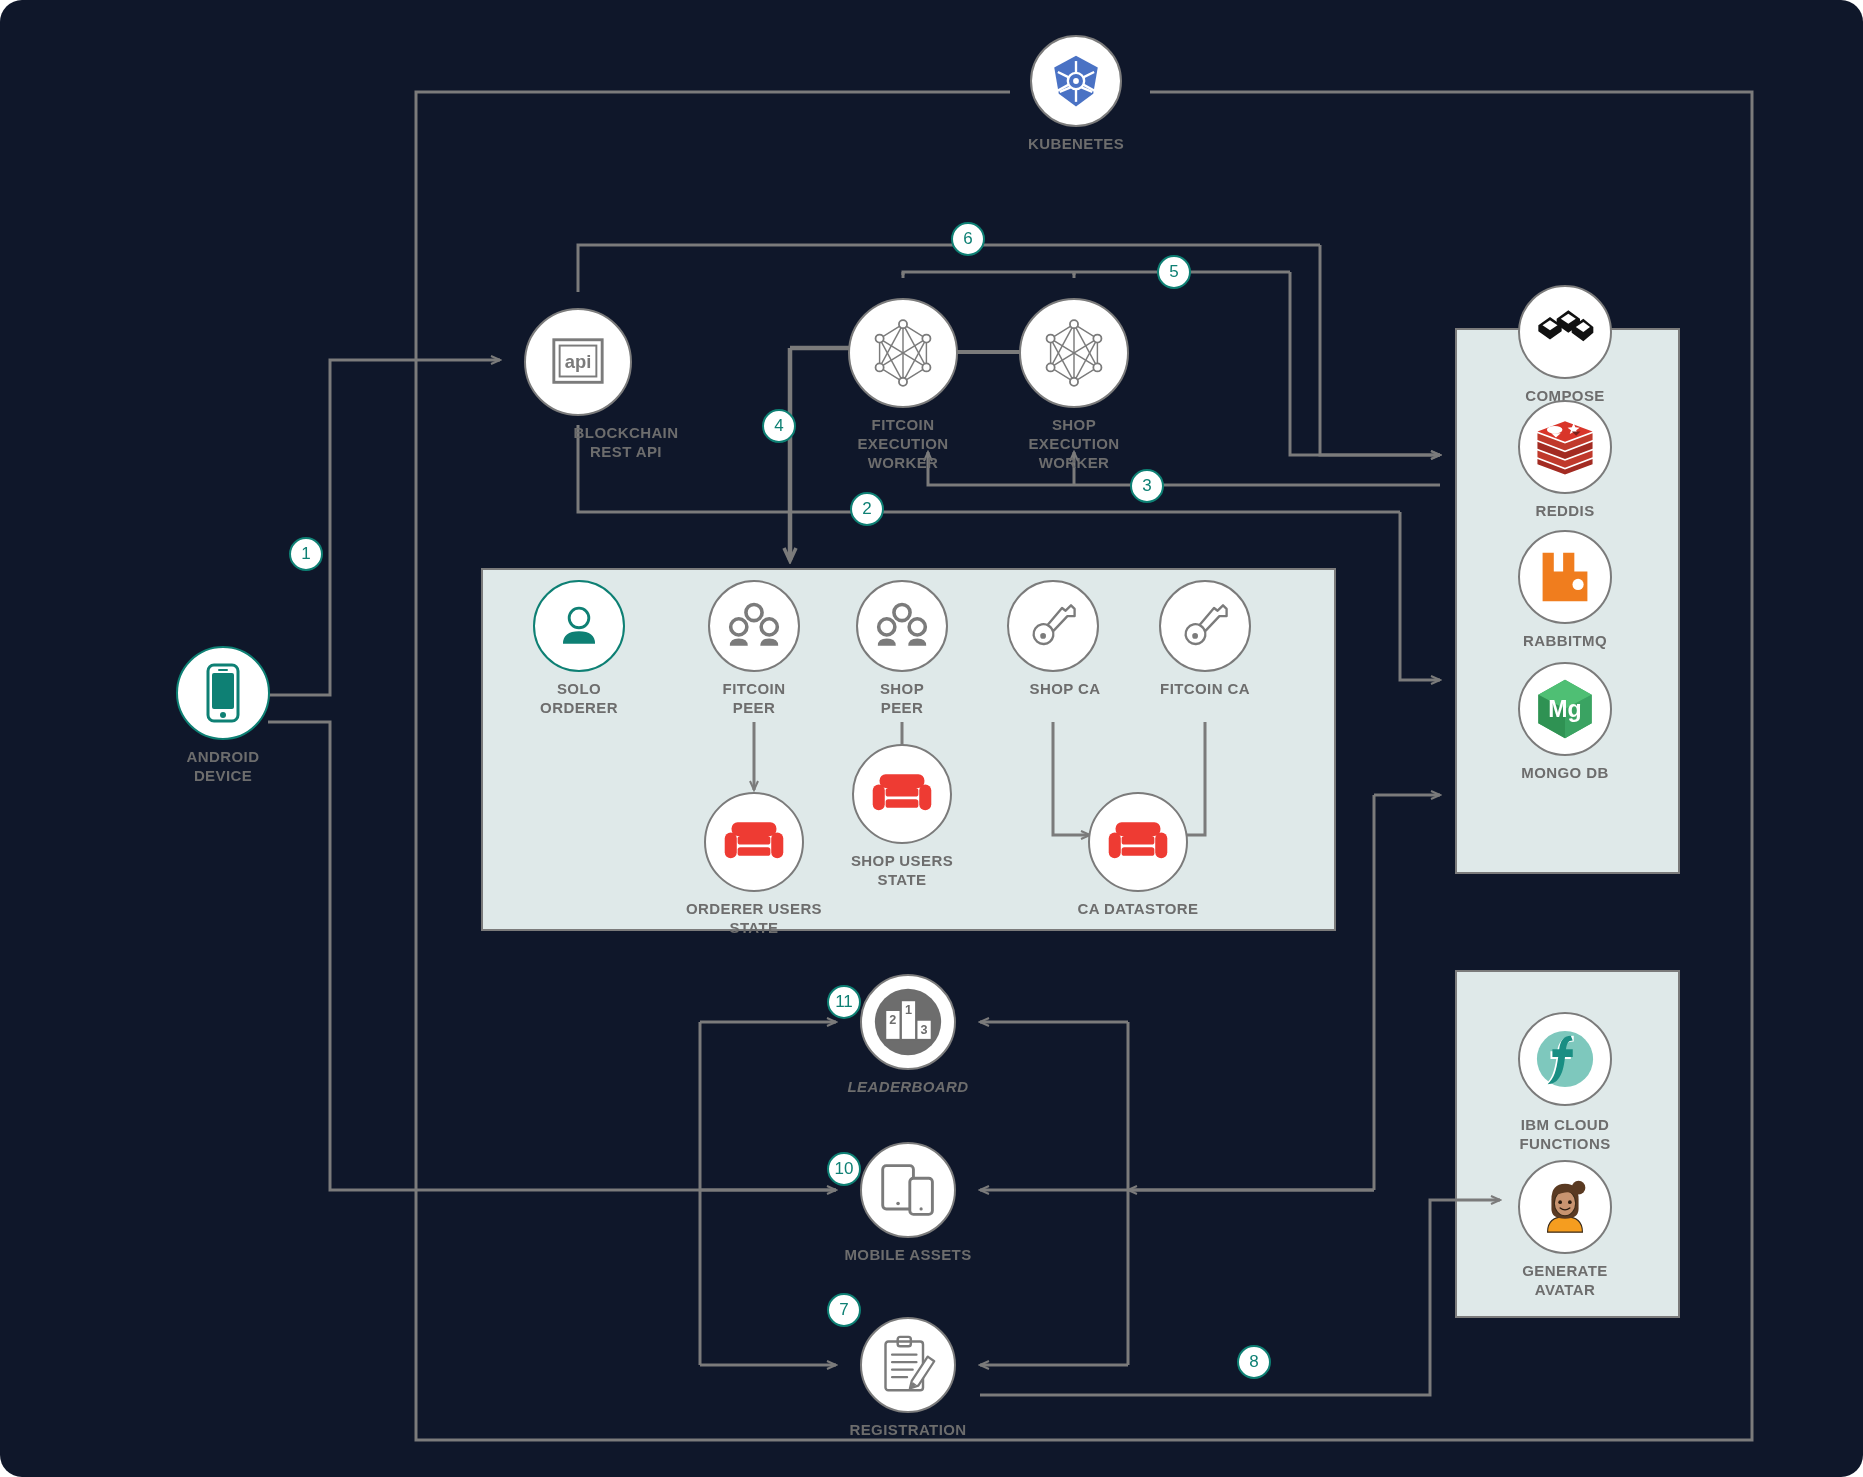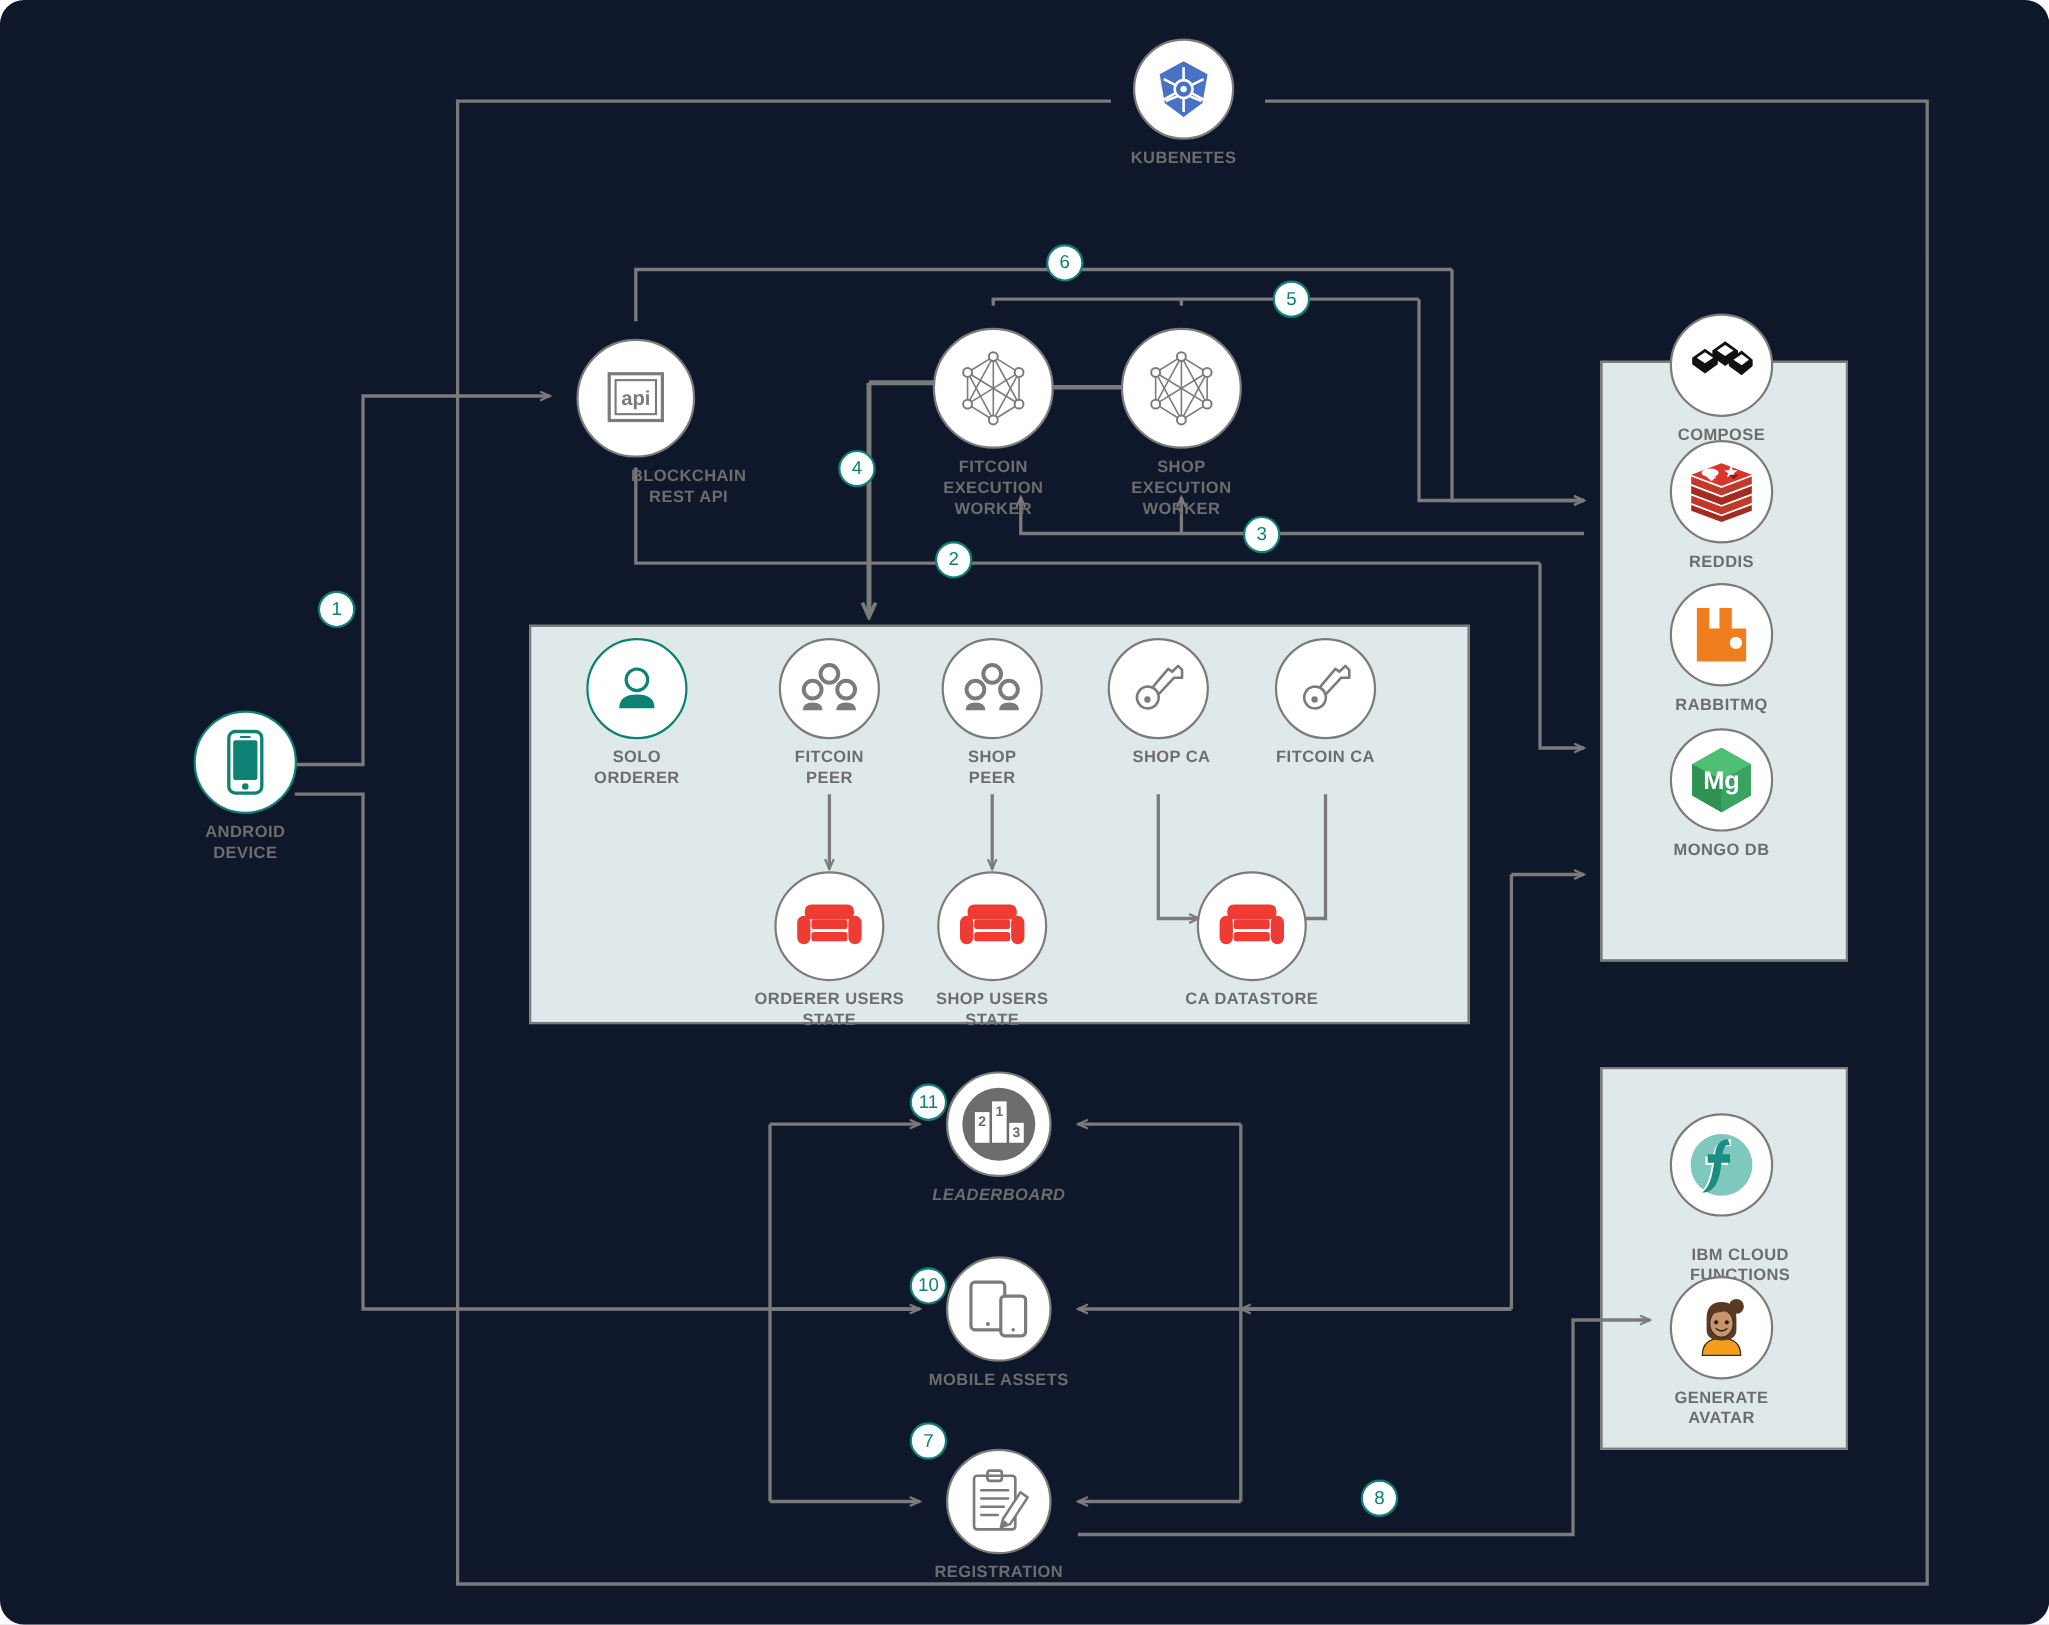--- a/index.html
+++ b/index.html
@@ -338,21 +338,21 @@
         <rect x="17" y="20" width="38" height="10" rx="3" fill="#ee3b33"></rect>
         <rect x="17" y="33" width="38" height="10" rx="3" fill="#ee3b33"></rect>
       </svg>
     </div>
     <div class="caption" style="top:108px;">
       <span>ORDERER USERS</span><br>
       <span>STATE</span>
     </div>
   </div>
 
-  <div class="node" style="left:852px; top:792px; width:100px; height:100px;">
+  <div class="node" style="left:852px; top:744px; width:100px; height:100px;">
     <div class="disc">
       <svg class="ico" width="62" height="48" viewBox="0 0 72 54">
         <rect x="10" y="4" width="52" height="16" rx="7" fill="#ee3b33"></rect>
         <rect x="2" y="16" width="14" height="30" rx="7" fill="#ee3b33"></rect>
         <rect x="56" y="16" width="14" height="30" rx="7" fill="#ee3b33"></rect>
         <rect x="17" y="20" width="38" height="10" rx="3" fill="#ee3b33"></rect>
         <rect x="17" y="33" width="38" height="10" rx="3" fill="#ee3b33"></rect>
       </svg>
     </div>
     <div class="caption" style="top:108px;">
@@ -480,21 +480,21 @@
   </div>
 
   <div class="node" style="left:1518px; top:1012px; width:94px; height:94px;">
     <div class="disc">
       <svg class="ico" width="62" height="62" viewBox="0 0 64 64">
         <circle cx="32" cy="32" r="29" fill="#7ec8bd"></circle>
         <path d="M41,8 C29,8 25,16 24,24 L17,24 L17,32 L23,32 C21,44 19,52 12,58 C22,58 28,50 30,32 L38,32 L38,24 L31,24 C32,17 34,14 41,14 Z" fill="#ffffff"></path>
         <path d="M38,8 C30,8 27,14 26,22 L19,22 L19,30 L25,30 C23,44 21,52 14,58 C24,58 30,50 32,30 L40,30 L40,22 L33,22 C34,16 35,13 40,13 Z" fill="#1a8e83"></path>
       </svg>
     </div>
-    <div class="caption" style="top:120px;margin-left:17px;">
+    <div class="caption" style="top:104px;">
       <span>IBM CLOUD</span><br>
       <span>FUNCTIONS</span>
     </div>
   </div>
 
   <div class="node" style="left:1518px; top:1160px; width:94px; height:94px;">
     <div class="disc">
       <svg class="ico" width="62" height="62" viewBox="0 0 64 64">
         <path d="M14,58 Q14,42 32,42 Q50,42 50,58 Z" fill="#f59d1f" stroke="#3a2a18" stroke-width="1.2"></path>
         <path d="M18,24 Q18,8 32,8 Q46,8 46,24 L46,34 Q46,44 32,44 Q18,44 18,34 Z" fill="#5a3a22"></path>

